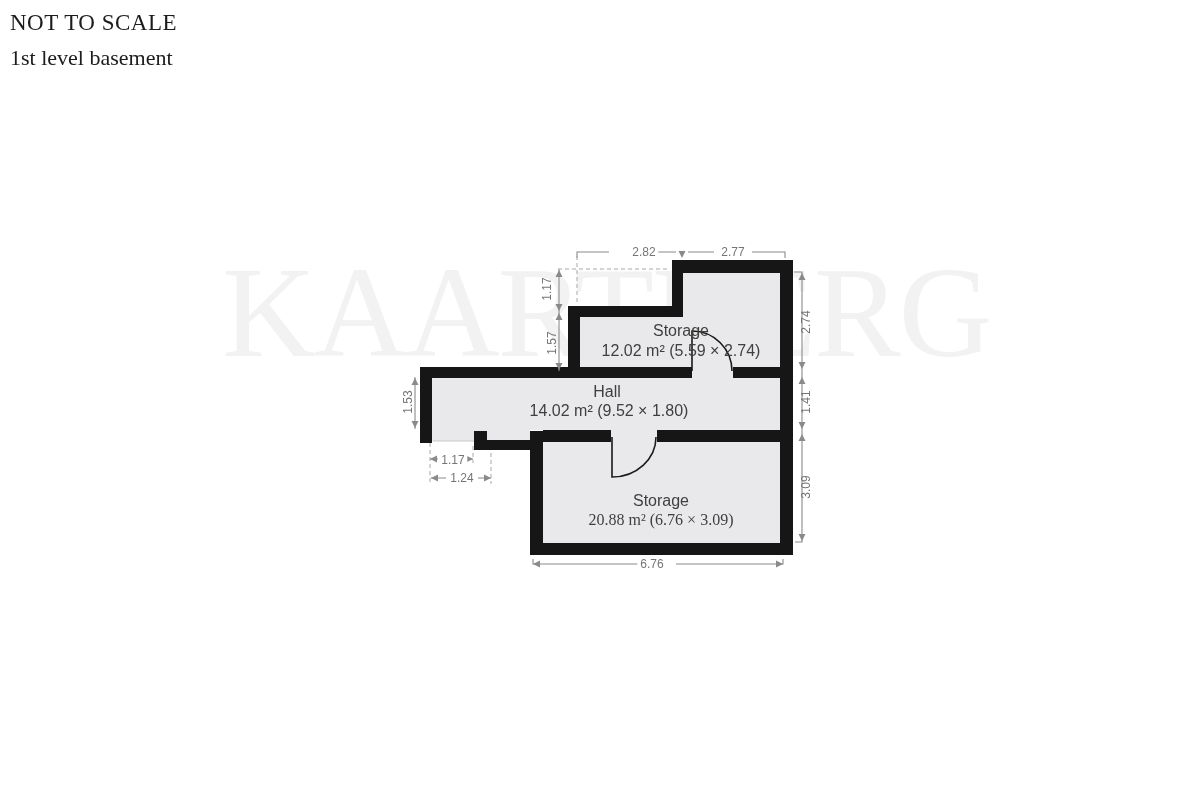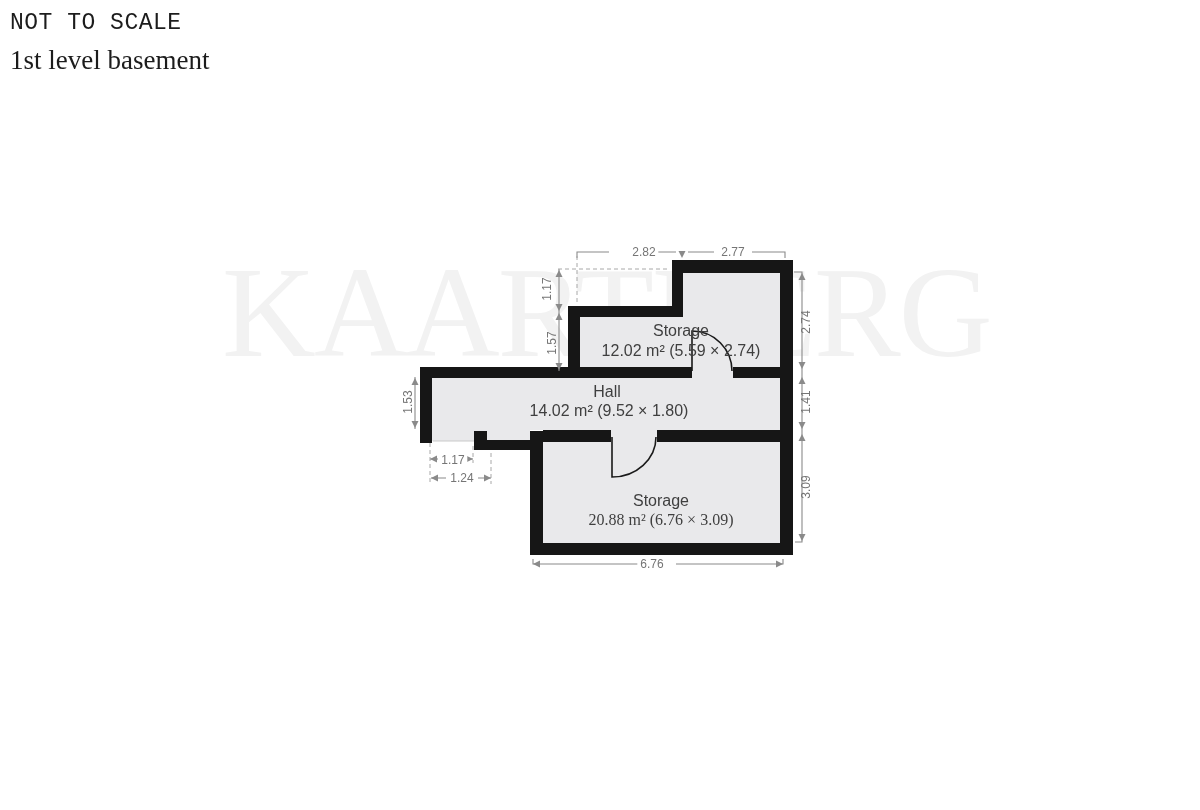--- a/index.html
+++ b/index.html
@@ -6,26 +6,26 @@
     --wall:#161616; --room-fill:#e9e9eb; --dim:#8a8a8a; --dim-text:#757575;
     --room-text:#3f3f3f; --title-text:#1c1c1c; --watermark:#f2f2f2; --page-bg:#ffffff;
   }
   html,body{margin:0;padding:0;}
   body{background:#fff;}
   .canvas{
     position:relative; width:1200px; height:810px; background:var(--page-bg);
     overflow:hidden; font-family:"Liberation Sans", sans-serif;
   }
   .title1{
-    position:absolute; left:10px; top:10px; font-family:Liberation Mono, monospace;
+    position:absolute; left:10px; top:10px; font-family:Liberation Serif, serif;
     font-size:23px; letter-spacing:0.5px; color:var(--title-text);
   }
   .title2{
     position:absolute; left:10px; top:45px; font-family:"Liberation Serif", serif;
-    font-size:27px; color:var(--title-text);
+    font-size:22px; color:var(--title-text);
   }
   .watermark{
     position:absolute; left:222px; top:247px; font-family:"Liberation Serif", serif;
     font-size:130px; line-height:1; letter-spacing:-2px; color:var(--watermark);
     z-index:0; user-select:none;
   }
   svg.plan{position:absolute; left:0; top:0; z-index:1;}
   .fillroom{fill:var(--room-fill);}
   .wall{fill:var(--wall);}
   .door{stroke:#1a1a1a; fill:none; stroke-width:1.6px;}

